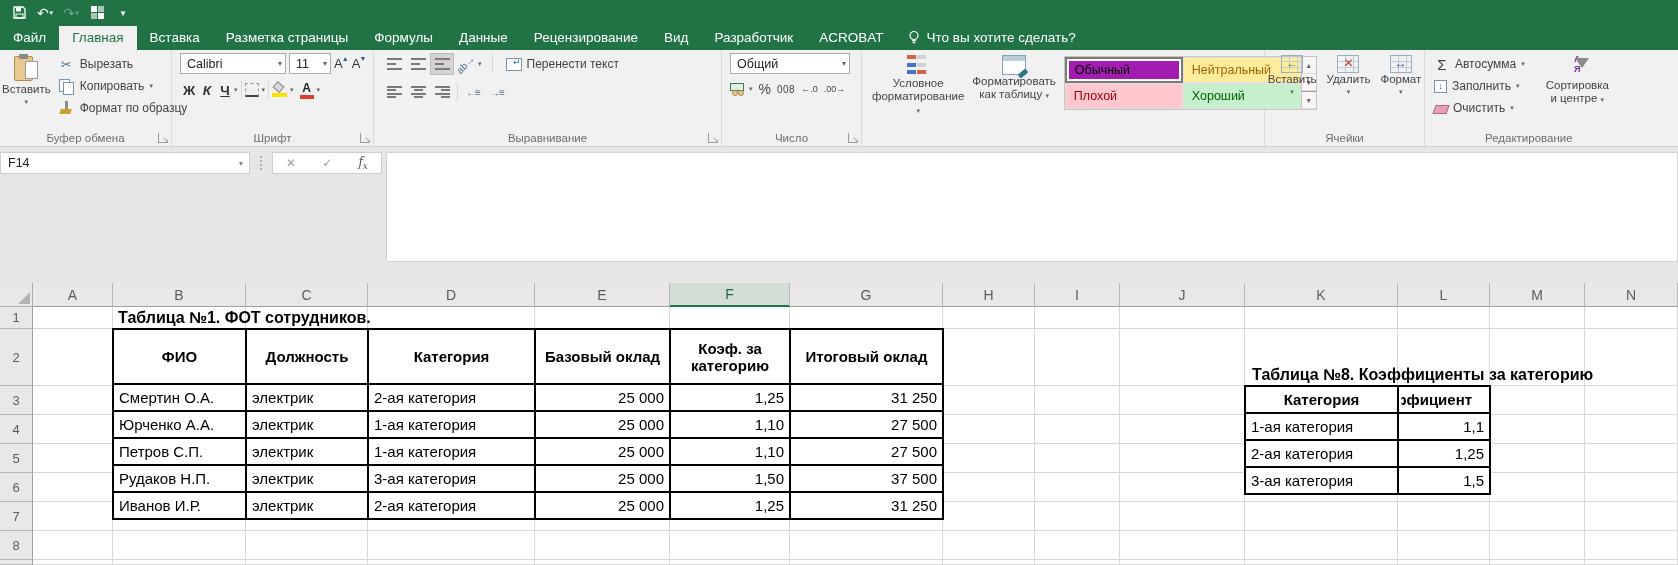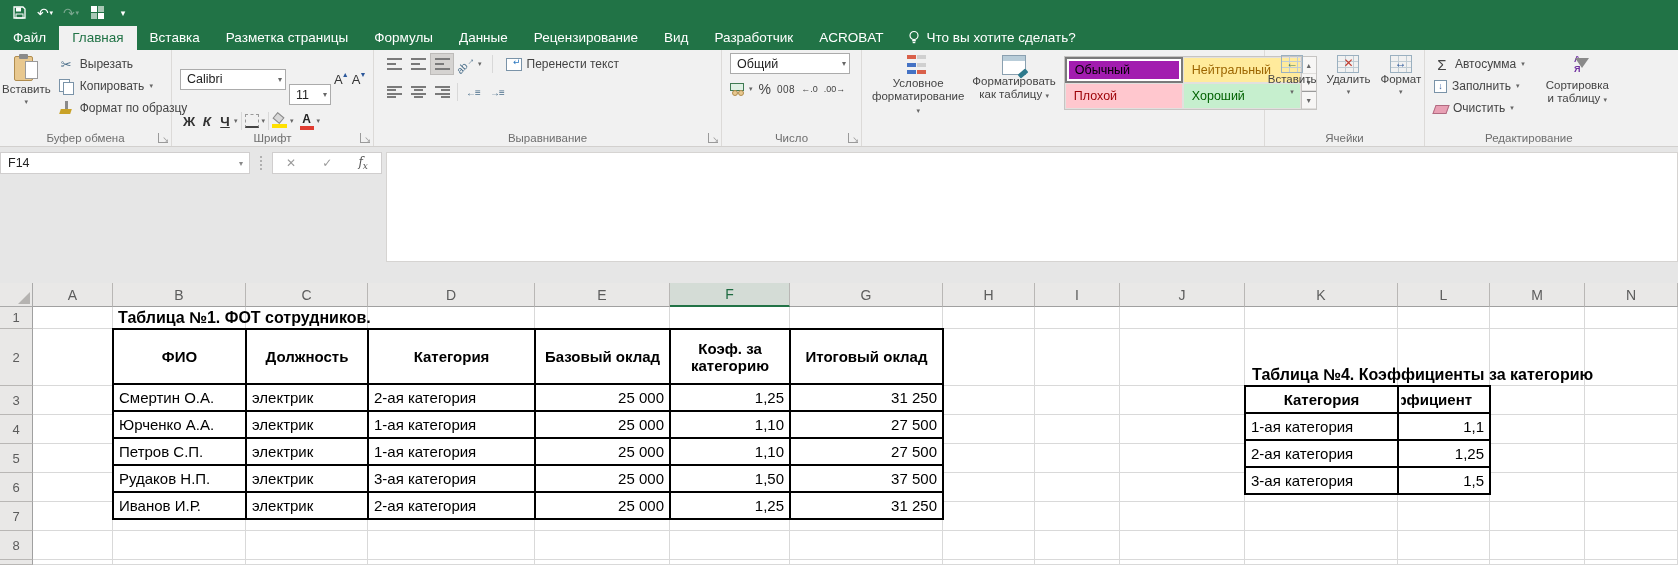--- a/index.html
+++ b/index.html
@@ -219,21 +219,21 @@
     <div class="rg-label">Буфер обмена</div>
     <span class="launcher"></span>
   </div>
 
   <div class="rgroup" style="width:202px; padding-left:8px;">
     <div class="rrow" style="gap:3px;">
       <div class="combo" style="width:106px;">
           <span>Calibri</span>
           <span class="dd">▾</span>
         </div>
-      <div class="combo" style="width:42px;margin-top:31px;">
+      <div class="combo" style="width:42px;">
           <span>11</span>
           <span class="dd">▾</span>
         </div>
       <span class="grow-ic">A<sup>▲</sup></span>
       <span class="grow-ic">A<sup>▼</sup></span>
     </div>
     <div class="rrow" style="margin-top:7px;">
       <span class="fmt-letter">Ж</span>
       <span class="fmt-letter" style="font-style:italic;">К</span>
       <span class="fmt-letter" style="text-decoration:underline;">Ч</span>
@@ -417,21 +417,21 @@
         </div>
       <div class="small-btn">
           <span class="eraser-ic"></span>
           <span>Очистить</span>
           <span class="dd">▾</span>
         </div>
     </div>
     <div class="big-btn" style="margin-left:14px;">
       <span class="sort-ic">А<br>Я<span class="fun"></span></span>
       <span>Сортировка</span>
-      <span><span>и таблицу</span> <span class="dd">▾</span></span>
+      <span><span>и центре</span> <span class="dd">▾</span></span>
     </div>
     <div class="rg-label" style="text-align:left; padding-left:60px;">Редактирование</div>
   </div>
 </div>
 
 <div class="fbar-zone">
   <div class="namebox">
     <span>F14</span>
     <span class="dd">▾</span>
   </div>
@@ -663,21 +663,21 @@
             <td class="">Иванов И.Р.</td>
             <td class="">электрик</td>
             <td class="">2-ая категория</td>
             <td class="r">25 000</td>
             <td class="r">1,25</td>
             <td class="r">31 250</td>
           </tr>
         </tbody>
       </table>
     </div>
-    <div class="overlay sheet-title" style="left: 1252px; top: 76px; height: 25px; align-items: flex-end;">Таблица №4.  Коэффициенты за категорию</div>
+    <div class="overlay sheet-title" style="left: 1252px; top: 76px; height: 25px; align-items: flex-end;">Таблица №8.  Коэффициенты за категорию</div>
     <div class="overlay" style="left: 1244px; top: 102px;">
       <table class="xl" style="width:245px">
         <tbody>
           <tr style="height:27px">
             <td class="c b" style="width:153px">Категория</td>
             <td style="width:92px; position:relative; overflow:visible; padding:0;">
               <span class="clipwrap">
                 <span>Коэффициент</span>
               </span>
             </td>

